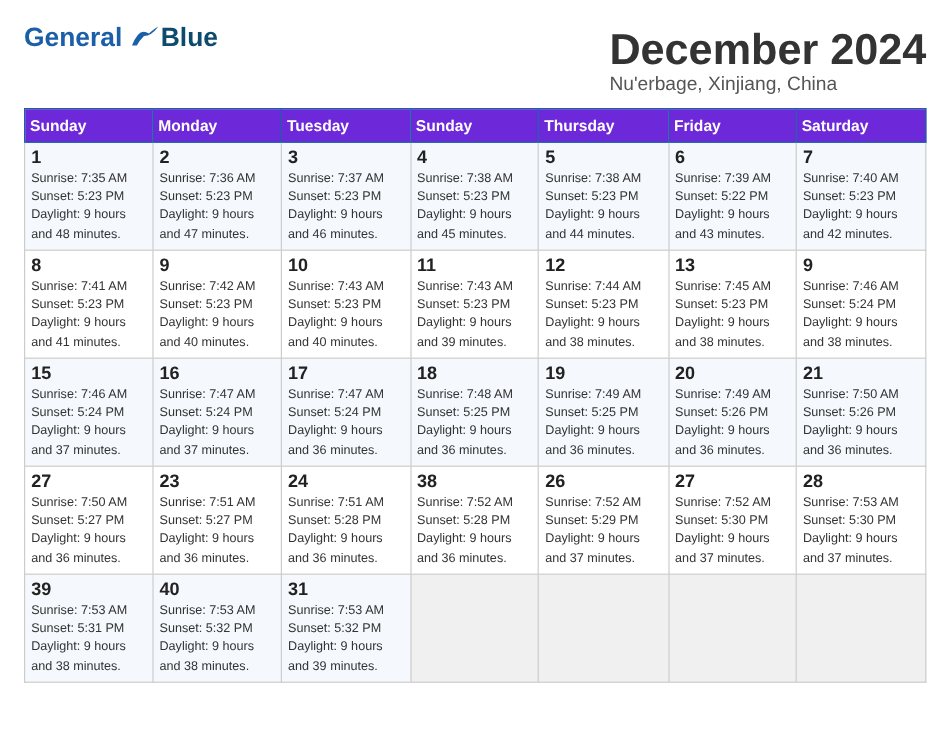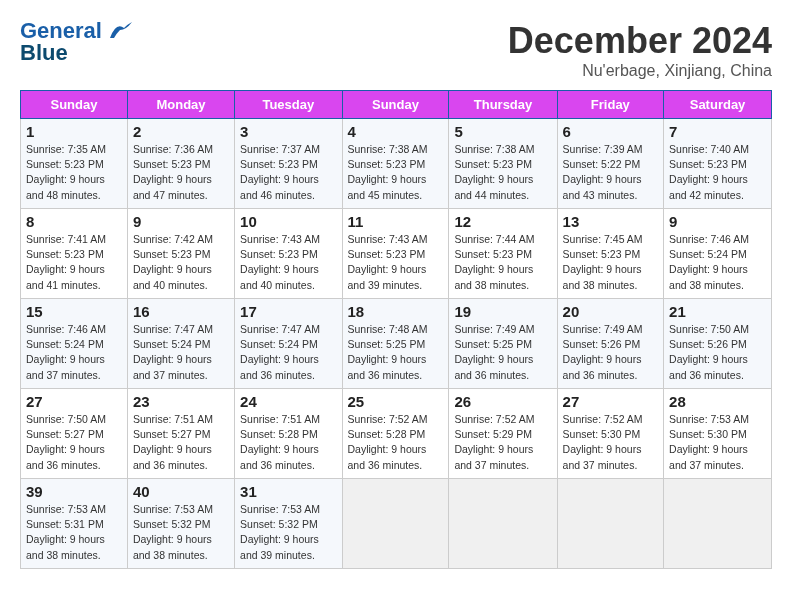--- a/index.html
+++ b/index.html
@@ -11,45 +11,44 @@
       padding: 20px;
     }
     .header-area {
       display: flex;
       justify-content: space-between;
       align-items: flex-start;
       margin-bottom: 10px;
     }
     .logo {
       display: flex;
-      flex-direction: column;
       align-items: flex-start;
     }
     .title-area {
-      text-align: right;
+      text-align: left;
     }
     .month-title {
       font-size: 36px;
       font-weight: bold;
       color: #333;
     }
     .location-title {
       font-size: 16px;
       color: #555;
     }
     table {
       width: 100%;
       border-collapse: collapse;
       font-size: 11px;
     }
     thead tr th {
-      background-color: #d946ef;
+      background-color: #6d28d9;
       color: #fff;
       padding: 6px 4px;
-      text-align: center;
+      text-align: left;
       font-size: 13px;
       font-weight: bold;
       border: 1px solid #1a5fa8;
     }
     tbody tr td {
       border: 1px solid #ccc;
       vertical-align: top;
       padding: 4px 5px;
       width: 113px;
       height: 90px;
@@ -208,21 +207,21 @@
         </td>
         <td>
           <span class="day-number">23</span>
           <span class="day-detail">Sunrise: 7:51 AM<br>Sunset: 5:27 PM<br>Daylight: 9 hours and 36 minutes.</span>
         </td>
         <td>
           <span class="day-number">24</span>
           <span class="day-detail">Sunrise: 7:51 AM<br>Sunset: 5:28 PM<br>Daylight: 9 hours and 36 minutes.</span>
         </td>
         <td>
-          <span class="day-number">25</span>
+          <span class="day-number">38</span>
           <span class="day-detail">Sunrise: 7:52 AM<br>Sunset: 5:28 PM<br>Daylight: 9 hours and 36 minutes.</span>
         </td>
         <td>
           <span class="day-number">26</span>
           <span class="day-detail">Sunrise: 7:52 AM<br>Sunset: 5:29 PM<br>Daylight: 9 hours and 37 minutes.</span>
         </td>
         <td>
           <span class="day-number">27</span>
           <span class="day-detail">Sunrise: 7:52 AM<br>Sunset: 5:30 PM<br>Daylight: 9 hours and 37 minutes.</span>
         </td>

